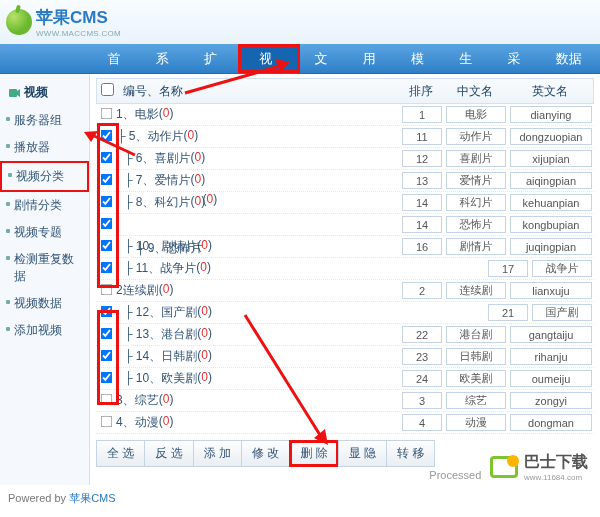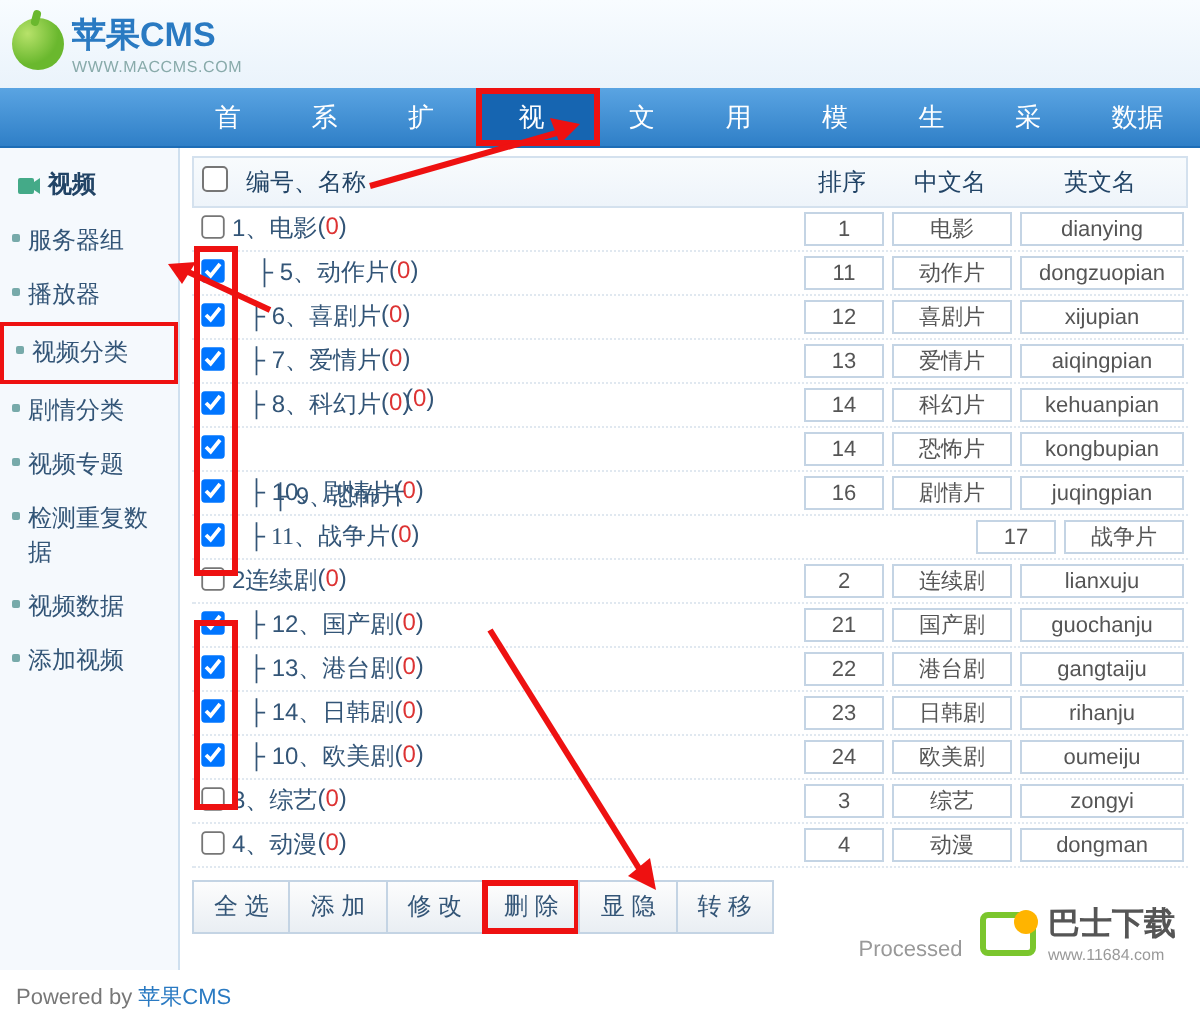--- a/index.html
+++ b/index.html
@@ -113,21 +113,21 @@
             <span class="cnt">0</span>
             <span>)</span>
           </div>
           <input class="rsort" value="1" style="">
           <input class="rcn" value="电影" style="">
           <input class="ren" value="dianying" style="">
         </div>
         <div class="row">
           <div class="rck"><input type="checkbox" checked="" style=""></div>
           <div class="rname">
-            <span style="padding-left: 12px;">├ 5、动作片</span>
+            <span style="padding-left: 1px;">├ 5、动作片</span>
             <span>(</span>
             <span class="cnt">0</span>
             <span>)</span>
           </div>
           <input class="rsort" value="11" style="">
           <input class="rcn" value="动作片" style="">
           <input class="ren" value="dongzuopian" style="">
         </div>
         <div class="row">
           <div class="rck"><input type="checkbox" checked="" style=""></div>
@@ -185,21 +185,21 @@
             <span class="cnt">0</span>
             <span>)</span>
           </div>
           <input class="rsort" value="16" style="">
           <input class="rcn" value="剧情片" style="">
           <input class="ren" value="juqingpian" style="">
         </div>
         <div class="row">
           <div class="rck"><input type="checkbox" checked="" style=""></div>
           <div class="rname">
-            <span style="padding-left: 8px; font-family: Liberation Serif, serif;">├ 11、战争片</span>
+            <span style="padding-left: 8px;">├ 11、战争片</span>
             <span>(</span>
             <span class="cnt">0</span>
             <span>)</span>
           </div>
           <input class="rsort" value="17" style="">
           <input class="rcn" value="战争片" style="">
         </div>
         <div class="row">
           <div class="rck"><input type="checkbox" style=""></div>
           <div class="rname">
@@ -215,21 +215,20 @@
         <div class="row">
           <div class="rck"><input type="checkbox" checked="" style=""></div>
           <div class="rname">
             <span style="padding-left: 8px;">├ 12、国产剧</span>
             <span>(</span>
             <span class="cnt">0</span>
             <span>)</span>
           </div>
           <input class="rsort" value="21" style="">
           <input class="rcn" value="国产剧" style="">
-          <input class="ren" value="guochanju" style="">
         </div>
         <div class="row">
           <div class="rck"><input type="checkbox" checked="" style=""></div>
           <div class="rname">
             <span style="padding-left: 8px;">├ 13、港台剧</span>
             <span>(</span>
             <span class="cnt">0</span>
             <span>)</span>
           </div>
           <input class="rsort" value="22" style="">
@@ -281,20 +280,21 @@
             <span>)</span>
           </div>
           <input class="rsort" value="4" style="">
           <input class="rcn" value="动漫" style="">
           <input class="ren" value="dongman" style="">
         </div>
       </div>
 
     <div class="tb">
       <button>全 选</button>
+      <button>反 选</button>
       <button>添 加</button>
       <button>修 改</button>
       <button class="hl">删  除</button>
       <button>显  隐</button>
       <button>转  移</button>
     </div>
     <div class="proc">Processed in: 0.0674 second(s)</div>
   </div>
 </div>
 

